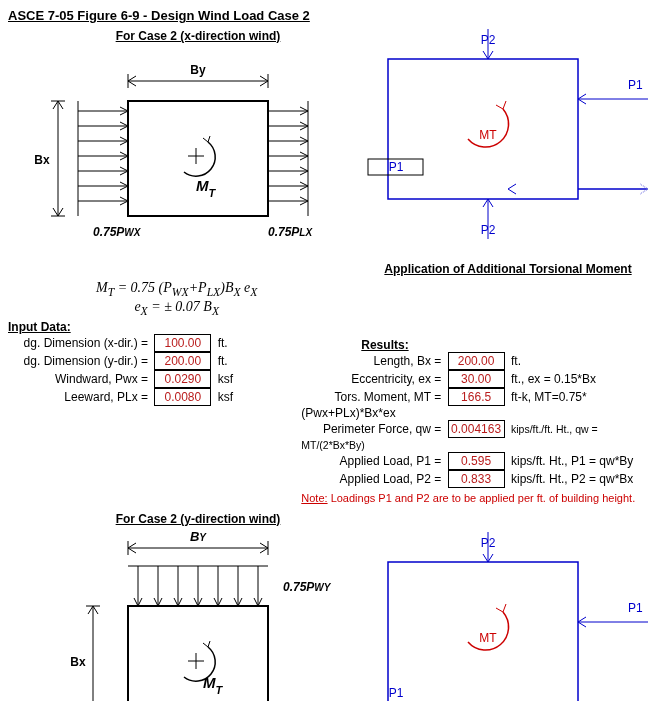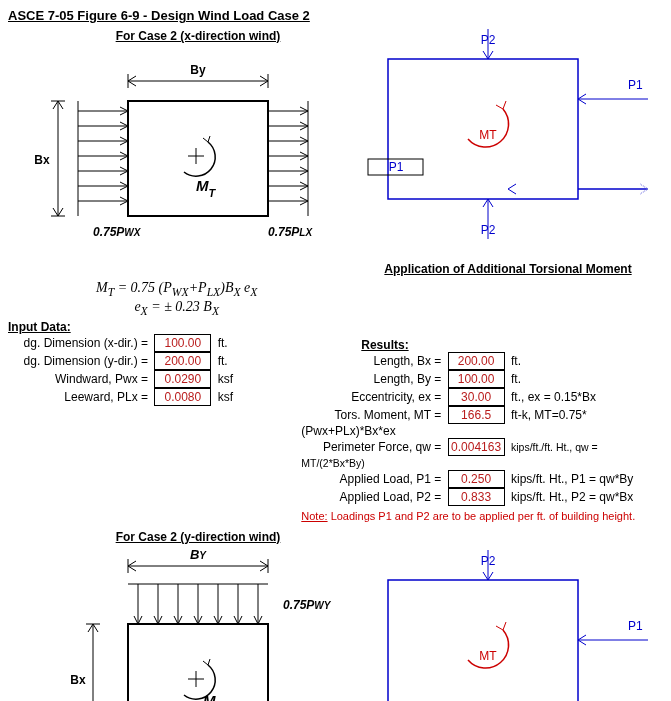--- a/index.html
+++ b/index.html
@@ -145,21 +145,21 @@
     </div>
   </div>
 </div>
 
 <div class="row" style="margin-top:4px;">
   <div style="width:340px; text-align:center;">
     <div class="formula">
       <span>M</span><sub>T</sub><span> = 0.75 (P</span><sub>WX</sub><span>+P</span><sub>LX</sub><span>)B</span><sub>X</sub><span> e</span><sub>X</sub>
     </div>
     <div class="formula">
-      <span>e</span><sub>X</sub><span> = ± 0.23 B</span><sub>X</sub>
+      <span>e</span><sub>X</sub><span> = ± 0.07 B</span><sub>X</sub>
     </div>
   </div>
   <div style="width:320px;"></div>
 </div>
 
 <div class="row" style="margin-top:2px;">
 
   <div style="width:300px;">
     <div class="section-title">Input Data:</div>
     <div>
@@ -185,42 +185,37 @@
   </div>
 
   <div style="width:370px;">
     <div style="margin-left:60px;margin-top:18px;" class="section-title">Results:</div>
     <div>
       <span class="label-right" style="width:140px;">Length, Bx =</span>
       <span class="input-cell blue">200.00</span>
       <span>ft.</span>
     </div>
     <div>
-      <span class="label-right" style="width:140px;">Length, By =</span>
-      <span class="input-cell blue">100.00</span>
-      <span>ft.</span>
-    </div>
-    <div>
       <span class="label-right" style="width:140px;">Eccentricity, ex =</span>
       <span class="input-cell blue">30.00</span>
       <span>ft., ex = 0.15*Bx</span>
     </div>
     <div>
       <span class="label-right" style="width:140px;">Tors. Moment, MT =</span>
       <span class="input-cell blue">166.5</span>
       <span>ft-k, MT=0.75*(Pwx+PLx)*Bx*ex</span>
     </div>
     <div>
       <span class="label-right" style="width:140px;">Perimeter Force, qw =</span>
       <span class="input-cell blue">0.004163</span>
       <span style="font-size:10.5px;">kips/ft./ft. Ht., qw = MT/(2*Bx*By)</span>
     </div>
     <div>
       <span class="label-right" style="width:140px;">Applied Load, P1 =</span>
-      <span class="input-cell blue">0.250</span>
+      <span class="input-cell blue">0.595</span>
       <span>kips/ft. Ht.,  P1 = qw*By</span>
     </div>
     <div>
       <span class="label-right" style="width:140px;">Applied Load, P2 =</span>
       <span class="input-cell blue">0.833</span>
       <span>kips/ft. Ht.,  P2 = qw*Bx</span>
     </div>
     <div class="note red mt-4">
       <span style="text-decoration:underline;">Note:</span><span> Loadings P1 and P2 are to be applied per ft. of building height.</span>
     </div>

